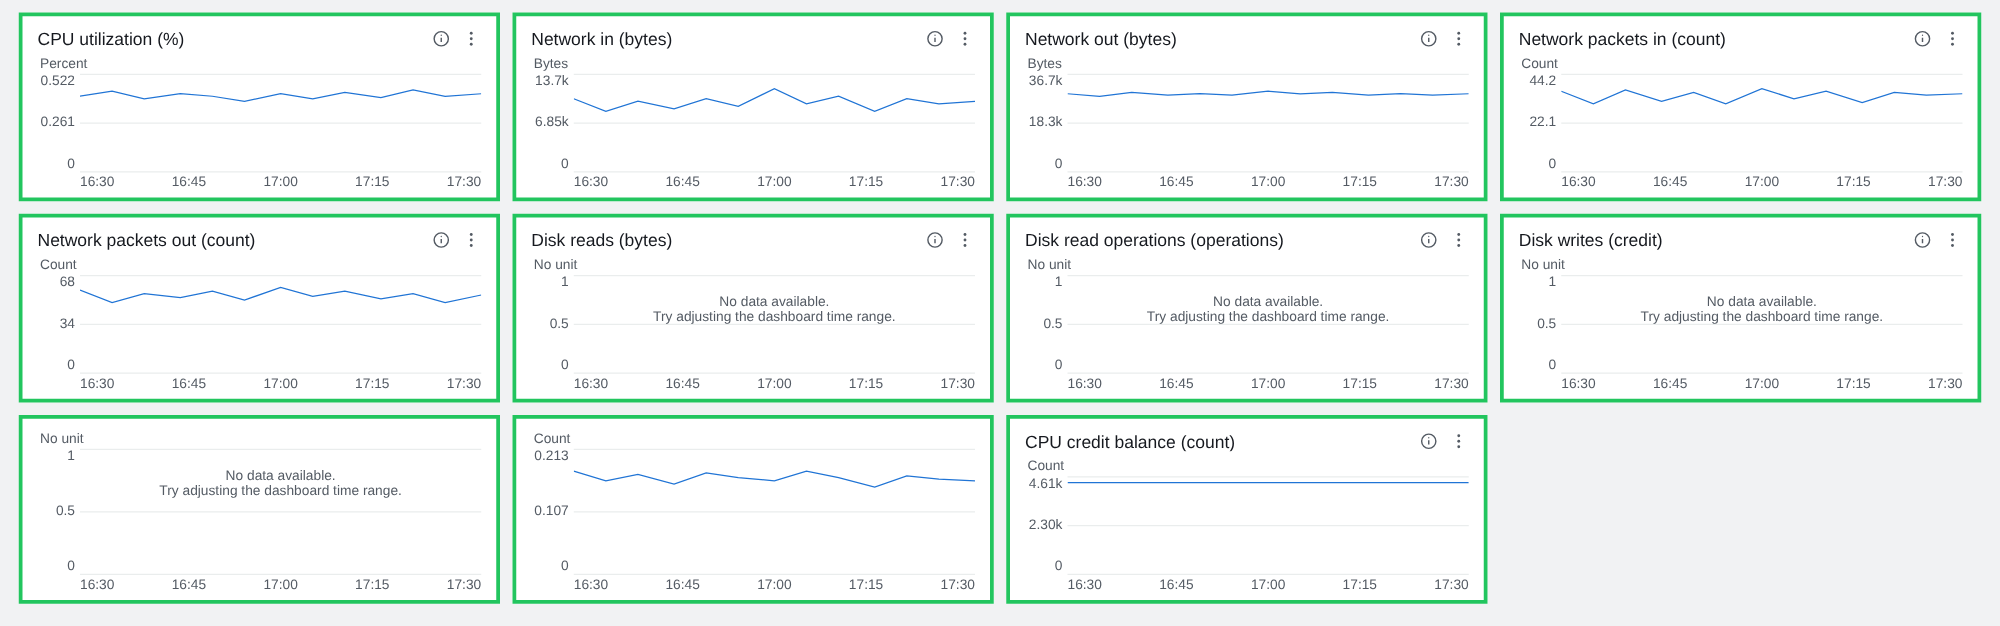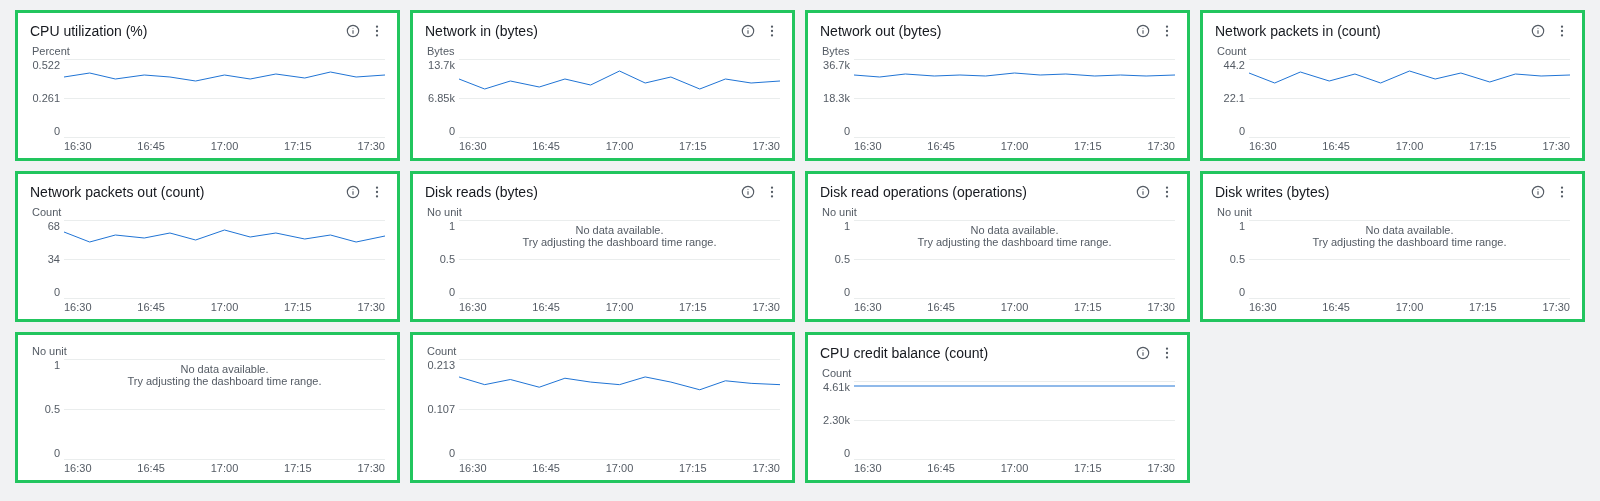--- a/index.html
+++ b/index.html
@@ -85,21 +85,21 @@
     width: 100%;
     height: 100%;
   }
   .no-data {
     position: absolute;
     inset: 0;
     display: flex;
     flex-direction: column;
     justify-content: flex-start;
     align-items: center;
-    padding-top: 4px;
+    padding-top: 16px;
     font-size: 11px;
     color: #545b64;
     text-align: center;
     pointer-events: none;
   }
   .x-axis {
     display: flex;
     justify-content: space-between;
     font-size: 11px;
     color: #545b64;
@@ -421,21 +421,21 @@
       <div class="x-axis">
         <span>16:30</span>
         <span>16:45</span>
         <span>17:00</span>
         <span>17:15</span>
         <span>17:30</span>
       </div>
     </div>
     <div class="widget">
       <div class="widget-header">
-        <div class="widget-title">Disk writes (bytes)</div>
+        <div class="widget-title">Disk writes (credit)</div>
         <div class="widget-actions">
           <div class="icon-btn">
             <svg viewBox="0 0 16 16" width="14" height="14" fill="none" stroke="currentColor" stroke-width="1.3">
               <circle cx="8" cy="8" r="6.5"></circle>
               <line x1="8" y1="7" x2="8" y2="11"></line>
               <circle cx="8" cy="4.8" r="0.6" fill="currentColor" stroke="none"></circle>
             </svg>
           </div>
           <div class="icon-btn">
             <svg viewBox="0 0 16 16" width="14" height="14" fill="currentColor">

